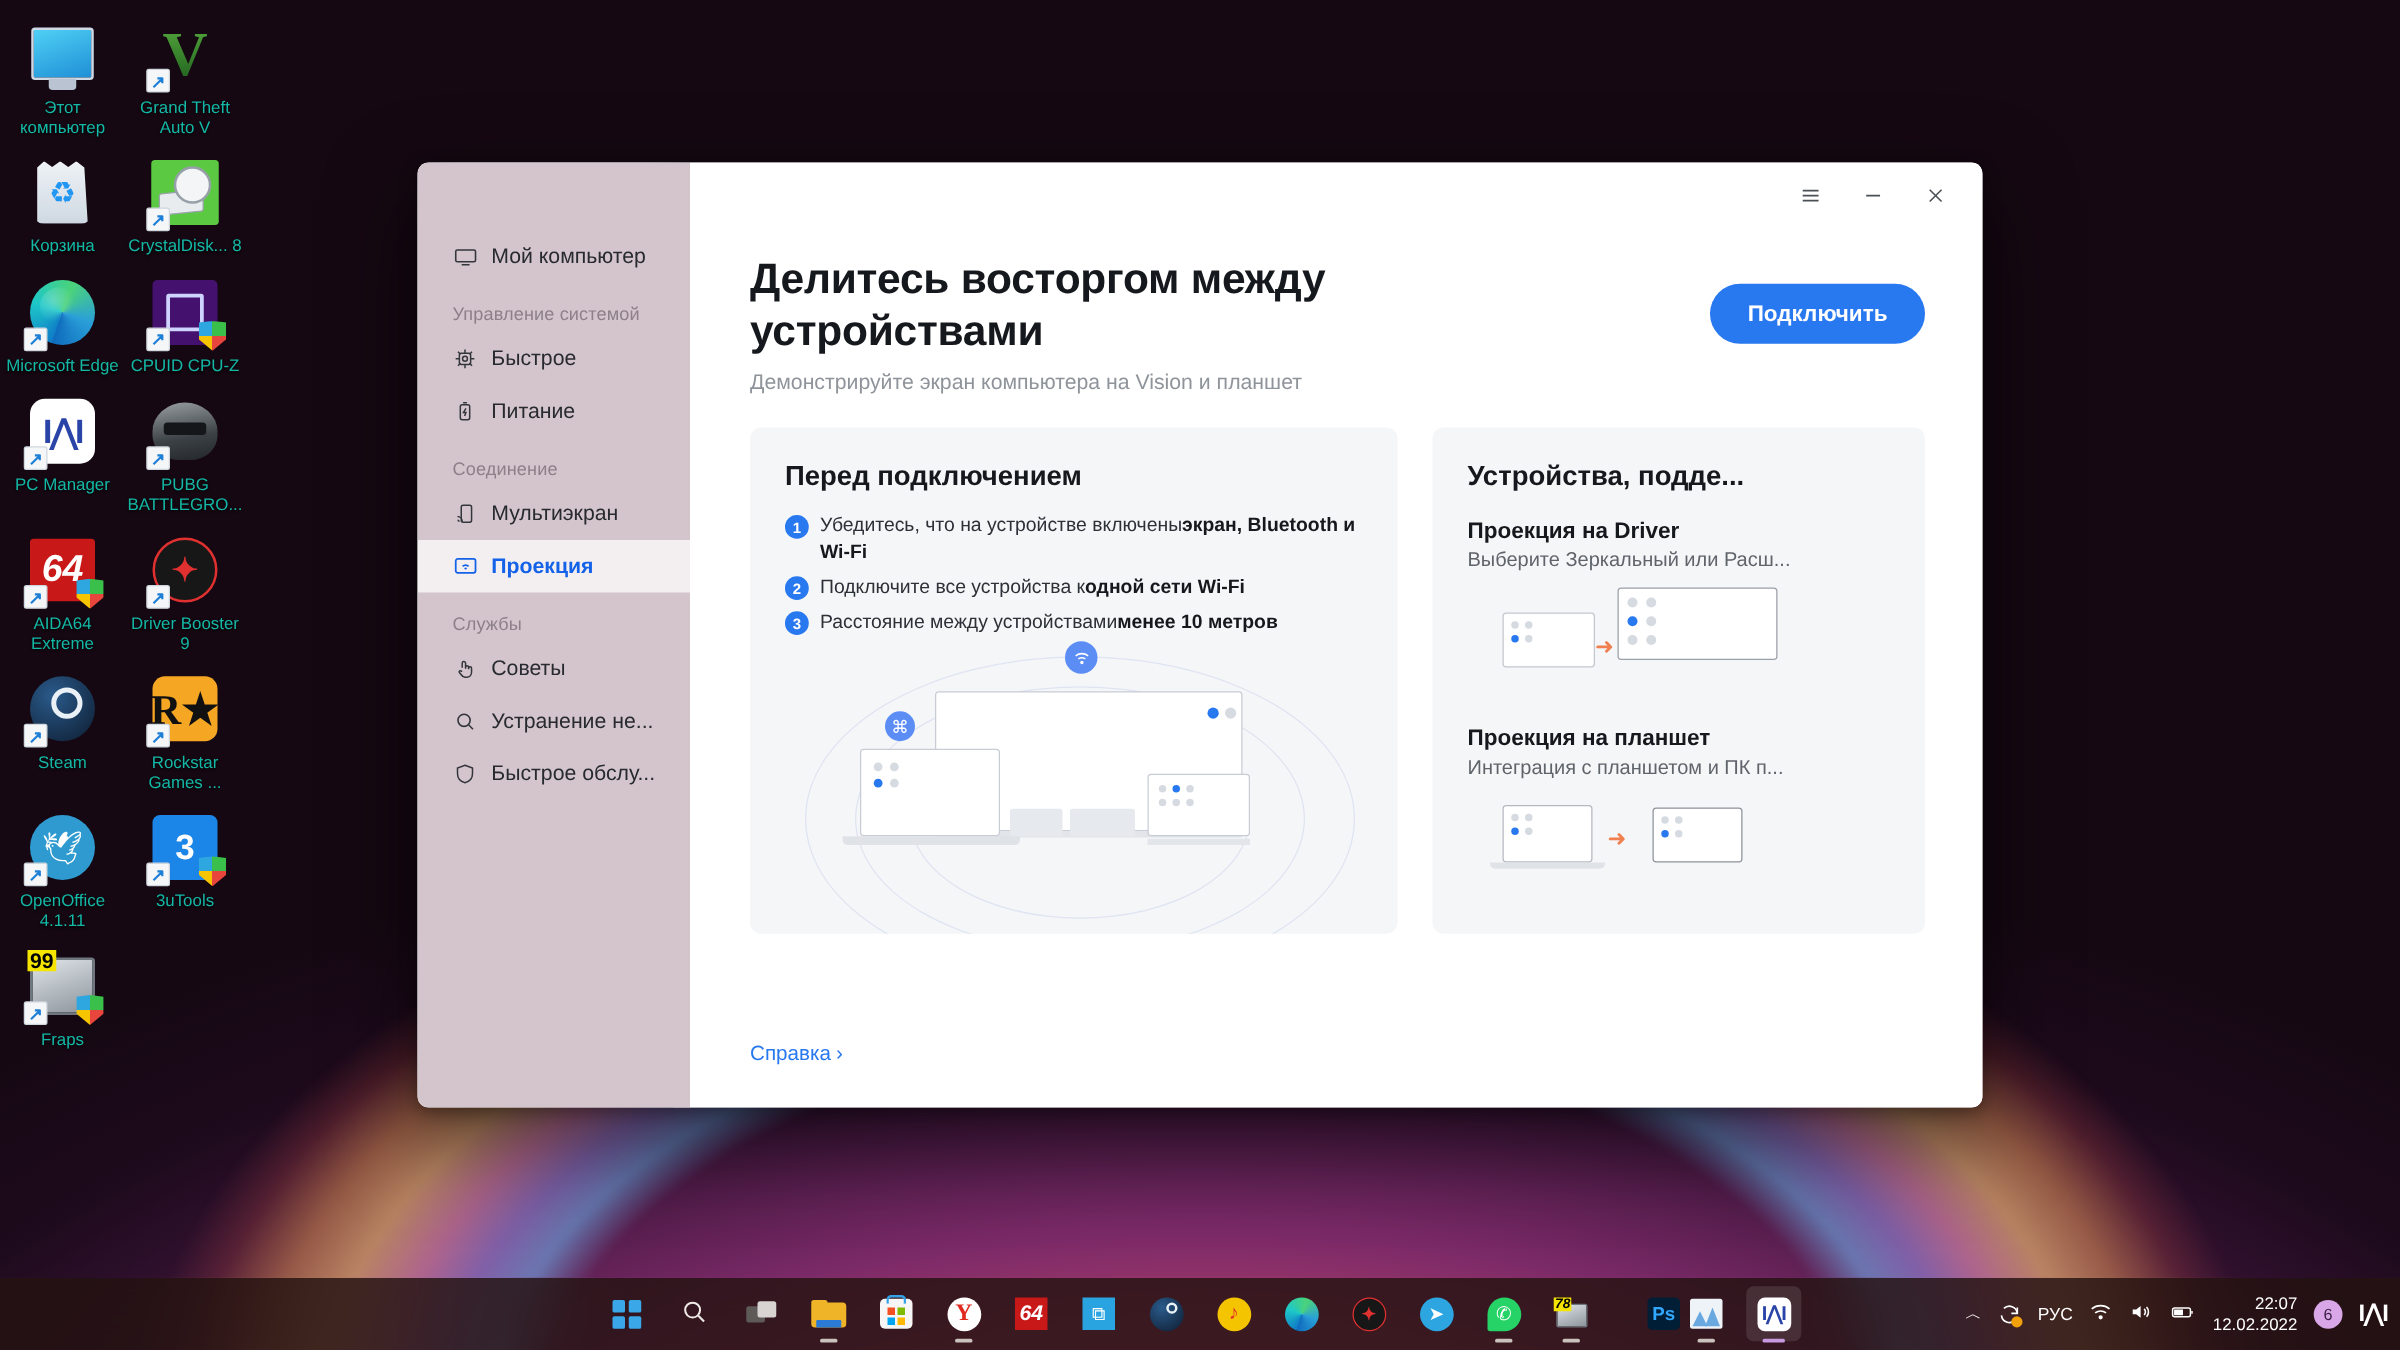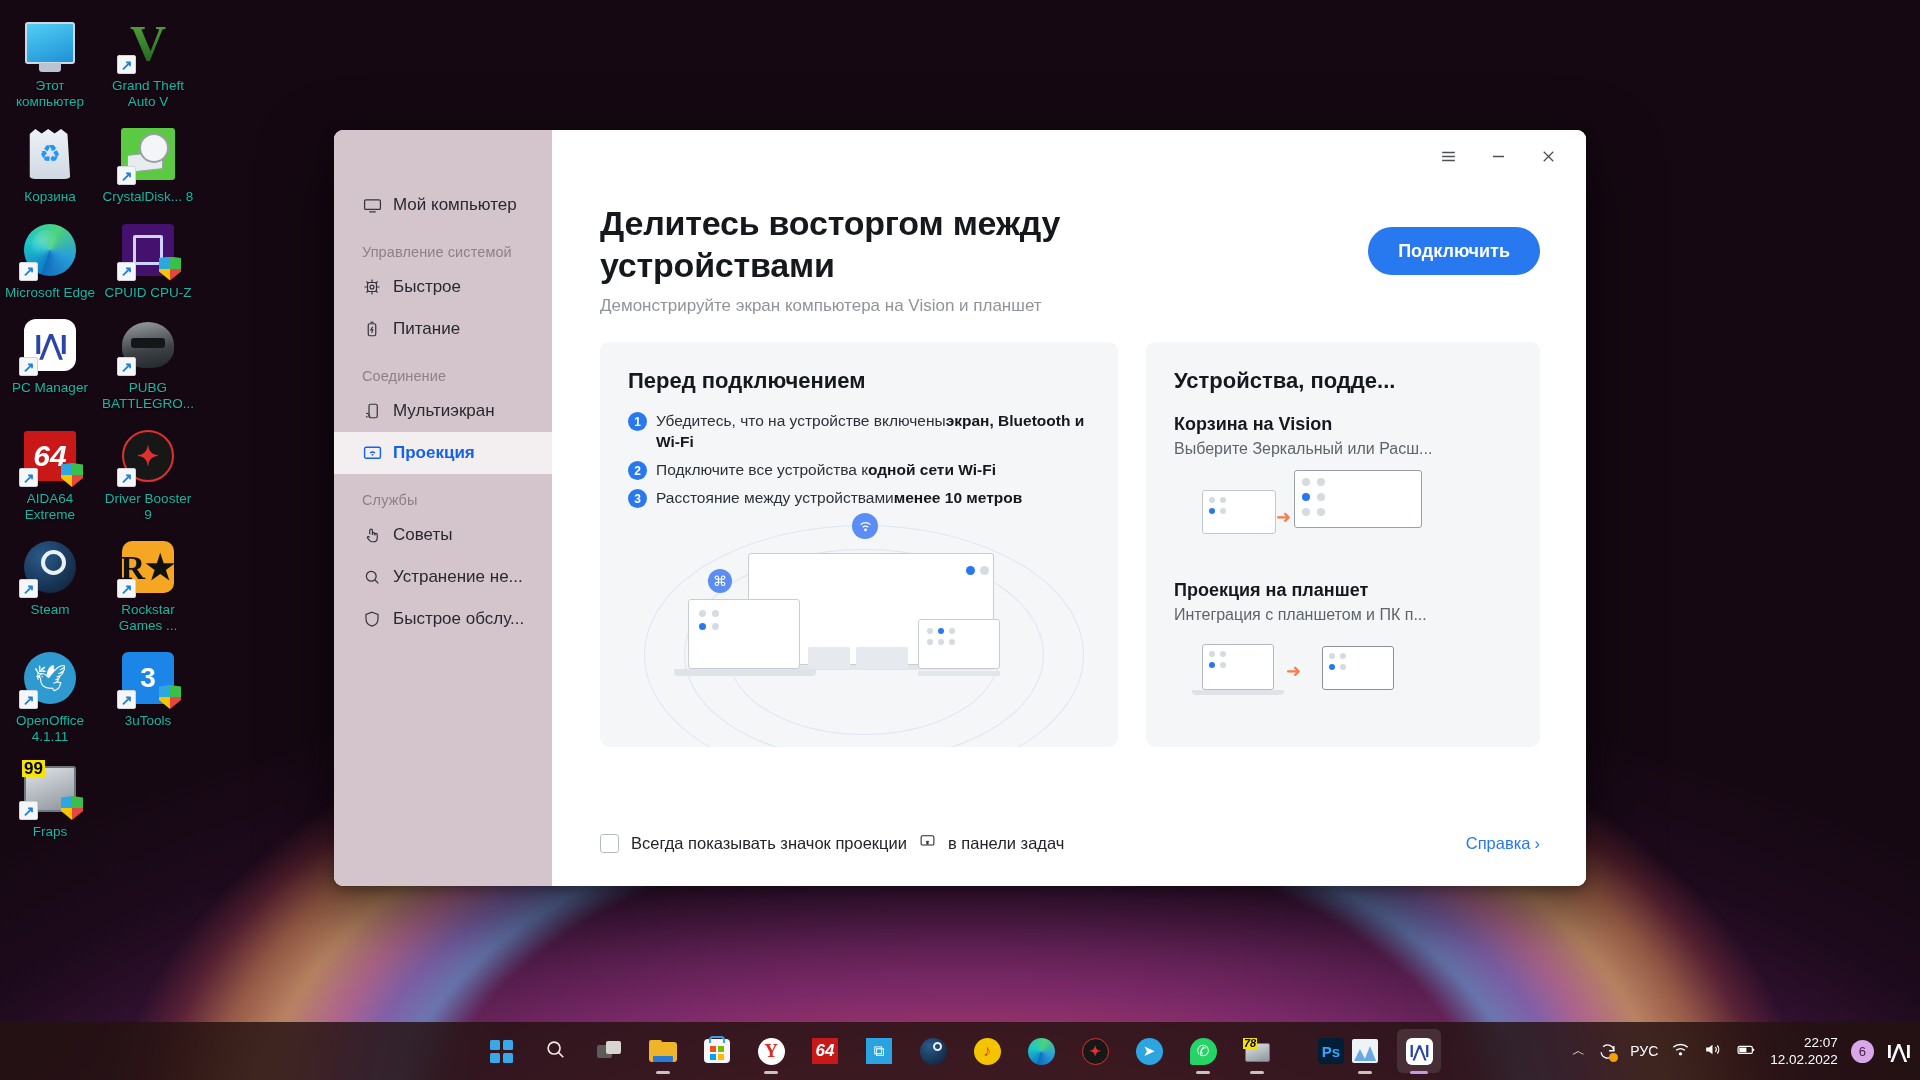--- a/index.html
+++ b/index.html
@@ -478,21 +478,21 @@
           <div style="position:absolute;left:318px;top:164px;width:82px;height:5px;background:#e2e5ea;"></div>
 
           <div style="position:absolute;left:208px;top:140px;width:42px;height:22px;background:#e6e9ee;border-radius:2px;"></div>
           <div style="position:absolute;left:256px;top:140px;width:52px;height:22px;background:#e6e9ee;border-radius:2px;"></div>
         </div>
       </div>
 
       <div class="card card-right">
         <h2>Устройства, подде...</h2>
 
-        <h3 style="margin-top:20px">Корзина на Vision</h3>
+        <h3 style="margin-top:20px">Проекция на Driver</h3>
         <div class="cdesc">Выберите Зеркальный или Расш...</div>
 
         <div class="illus-right">
           <div style="position:absolute;left:120px;top:2px;width:128px;height:58px;background:#fff;border:1.6px solid #9aa0a8;border-radius:3px;"></div>
           <div style="position:absolute;left:128px;top:10px;display:grid;grid-template-columns:8px 8px;gap:7px;">
             <i style="width:8px;height:8px;border-radius:50%;background:#d6dae1;display:block"></i>
             <i style="width:8px;height:8px;border-radius:50%;background:#d6dae1;display:block"></i>
             <i style="width:8px;height:8px;border-radius:50%;background:#2878f0;display:block"></i>
             <i style="width:8px;height:8px;border-radius:50%;background:#d6dae1;display:block"></i>
             <i style="width:8px;height:8px;border-radius:50%;background:#d6dae1;display:block"></i>
@@ -527,32 +527,20 @@
             <i style="width:6px;height:6px;border-radius:50%;background:#d6dae1;display:block"></i>
             <i style="width:6px;height:6px;border-radius:50%;background:#2878f0;display:block"></i>
             <i style="width:6px;height:6px;border-radius:50%;background:#d6dae1;display:block"></i>
           </div>
         </div>
       </div>
 
     </div>
 
     <div class="bottombar">
-      <div class="cb-wrap">
-        <span class="cbox"></span>
-        <span>Всегда показывать значок проекции</span>
-        <span>
-          <svg width="17" height="17" viewBox="0 0 24 24" fill="none" stroke="#22262c" stroke-width="1.5">
-              <rect x="3" y="4" width="18" height="13" rx="2"></rect>
-              <path d="M10 12.5a3 3 0 0 1 4 0"></path>
-              <circle cx="12" cy="14.6" r="1" fill="#22262c"></circle>
-            </svg>
-        </span>
-        <span>в панели задач</span>
-      </div>
       <div class="help-link">
         <span>Справка</span>
         <span>›</span>
       </div>
     </div>
 
   </div>
 </div>
 
 <div class="taskbar">

